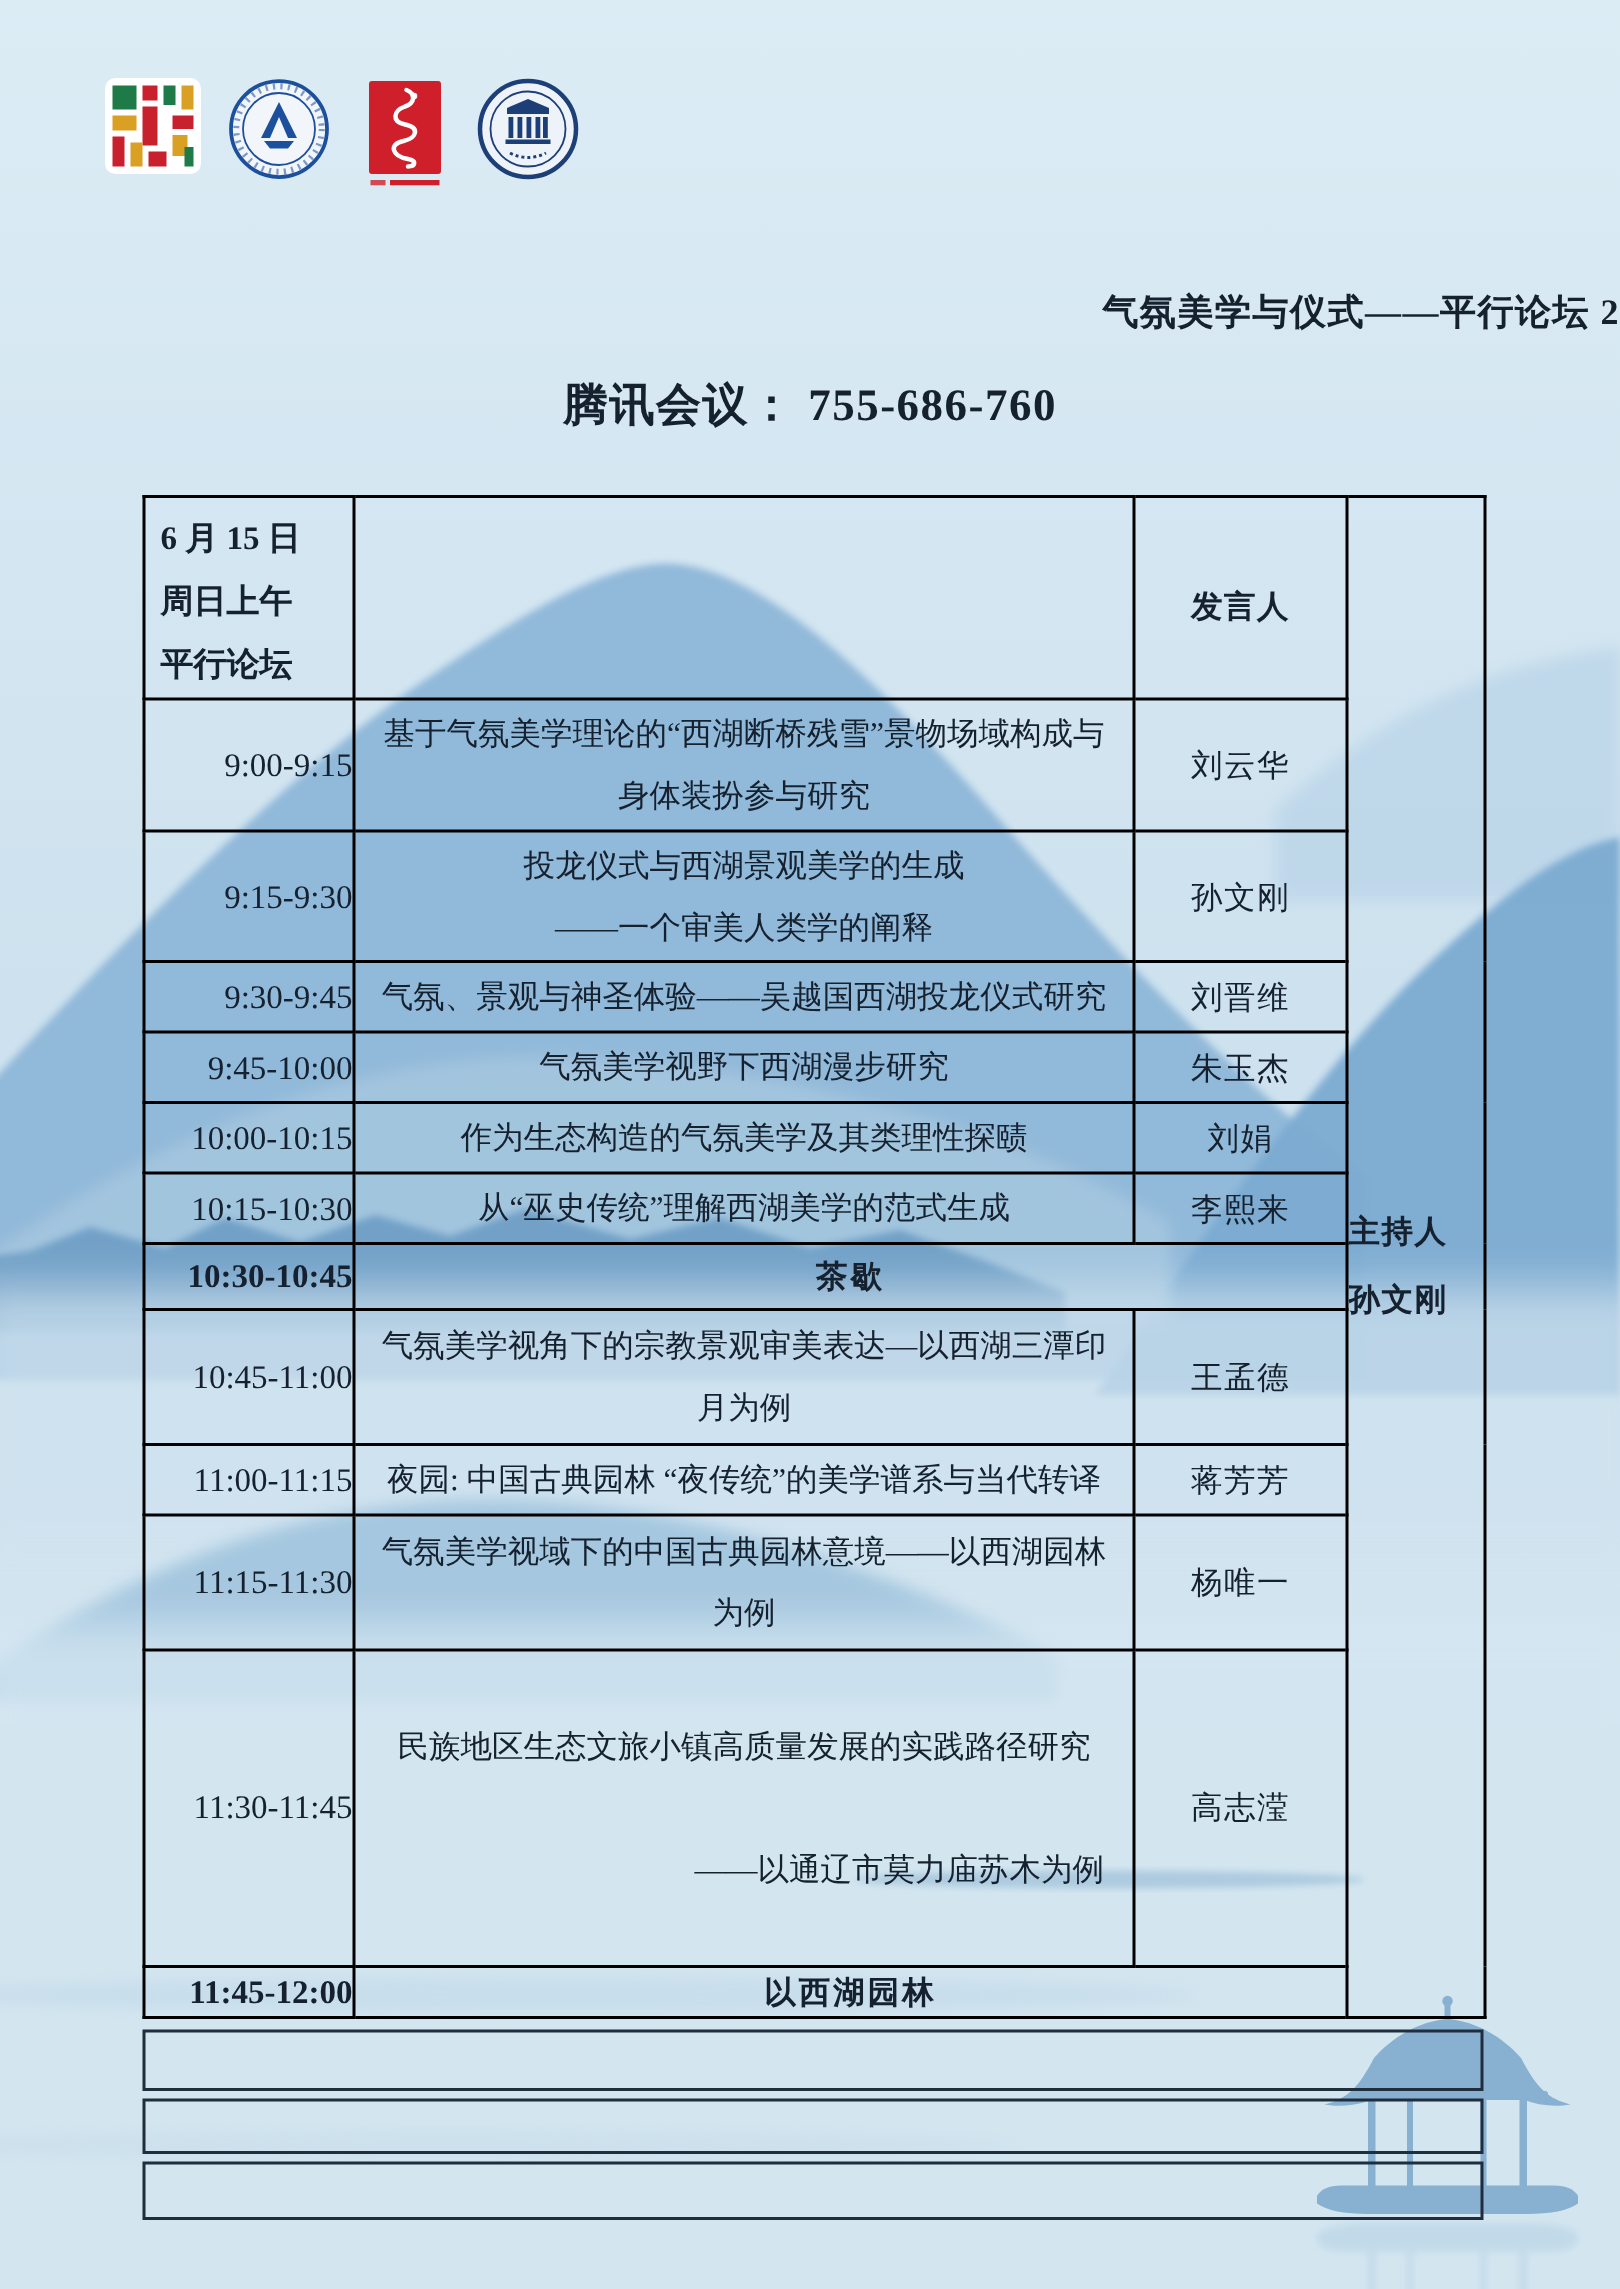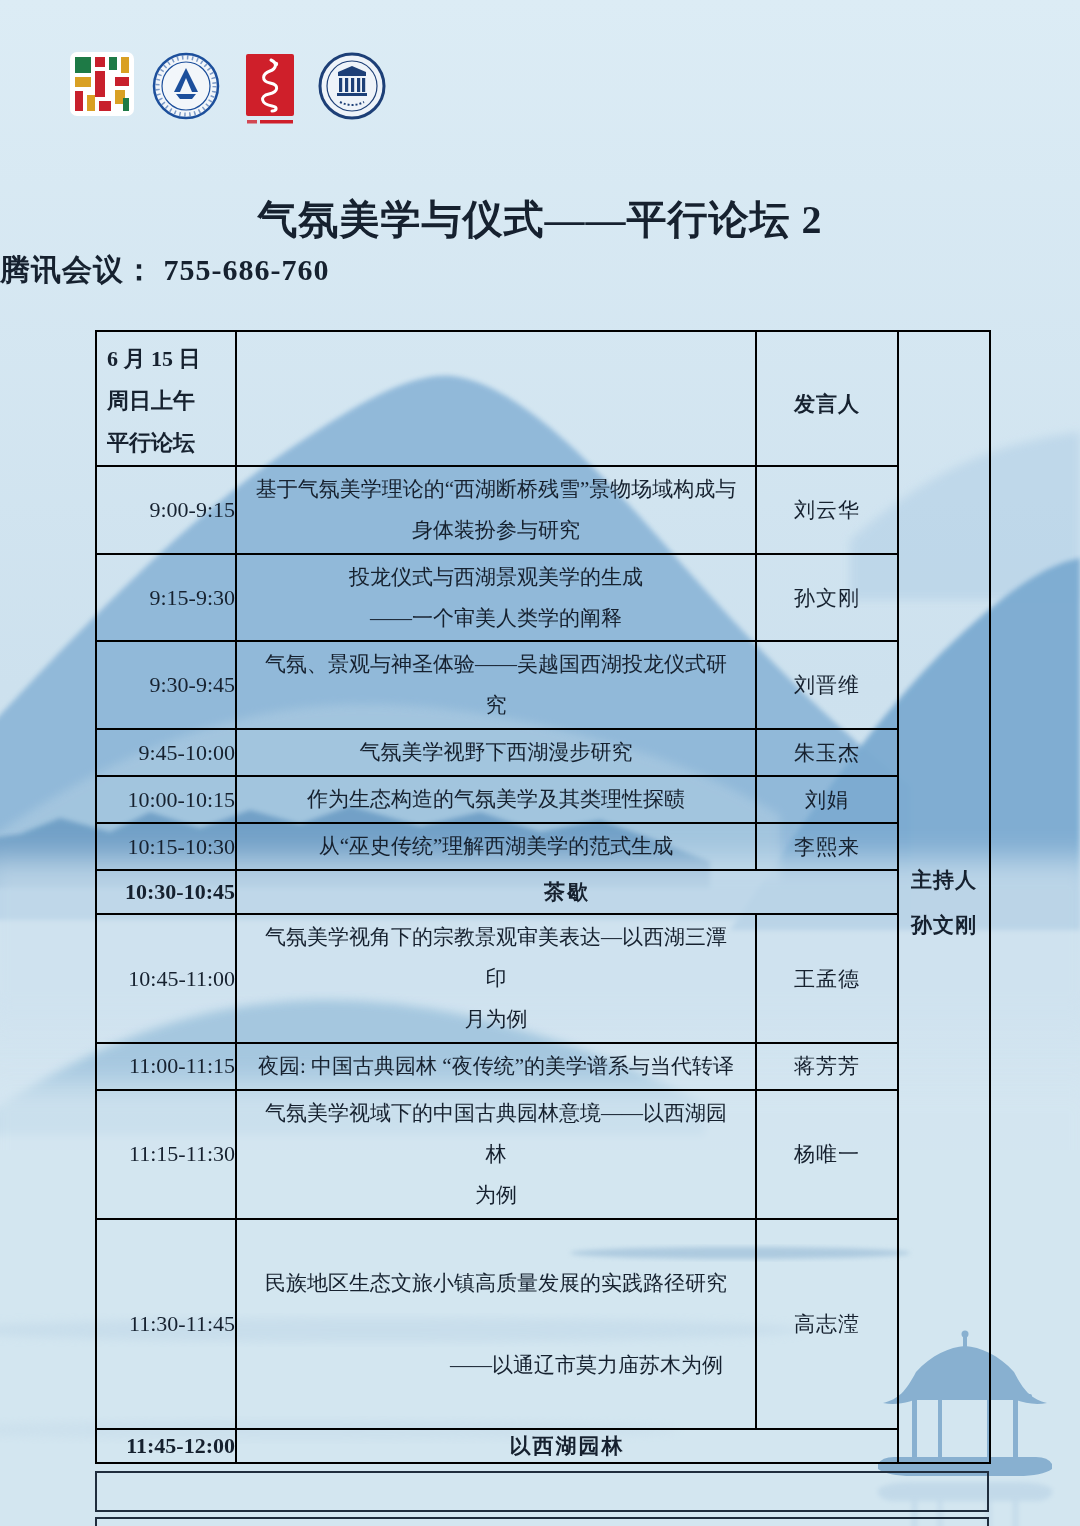--- a/index.html
+++ b/index.html
@@ -17,51 +17,51 @@
   .logo-row { position:absolute; top:52px; left:70px; height:72px; }
   .logo { position:absolute; top:0; }
   .logo-1 { left:0; }
   .logo-2 { left:82px; }
   .logo-3 { left:175px; top:2px; }
   .logo-4 { left:248px; }
 
   
   .page-title {
     position:absolute; top:192px; left:0; width:100%;
-    text-align:center; font-size:40px; font-weight:bold; letter-spacing:1px;font-family:Liberation Serif, serif;
+    text-align:right; font-size:24px; font-weight:bold; letter-spacing:1px;font-family:Liberation Serif, serif;
   }
   .meeting-line {
     position:absolute; top:250px; left:0; width:100%;
-    text-align:left; font-size:30px; font-weight:bold; letter-spacing:1px;
+    text-align:center; font-size:30px; font-weight:bold; letter-spacing:1px;
   }
 
   
   .sched-wrap { position:absolute; top:330px; left:95px; width:894px; }
   table.sched {
     width:894px; border-collapse:collapse; table-layout:fixed;
     font-size:21px;
   }
   table.sched td {
     border:2px solid #000000; vertical-align:middle;
     overflow:hidden;
   }
   col.w-time { width:140px; } col.w-title { width:520px; }
   col.w-spk { width:142px; } col.w-host { width:92px; }
 
   td.c-time { text-align:right; padding-left:8px; font-size:22px; white-space:nowrap; }
-  td.c-title { text-align:center; white-space:pre-line; line-height:1.95; padding:2px 18px; }
+  td.c-title { text-align:center; white-space:pre-line; line-height:1.95; padding:2px 5px; }
   td.c-spk { text-align:center; letter-spacing:1px; }
   td.c-merged { text-align:center; font-weight:bold; letter-spacing:2px; }
 
   td.c-session {
     vertical-align:top; font-weight:bold; font-size:22px;
     white-space:pre-line; line-height:1.92; padding:6px 0 0 10px;
   }
   td.c-spk-head { vertical-align:top; text-align:center; font-weight:bold; padding-top:12px; letter-spacing:1px; }
-  td.c-host { vertical-align:top; text-align:center; font-weight:bold; padding-top:12px; line-height:2.15; letter-spacing:1px; }
+  td.c-host { vertical-align:top; text-align:left; font-weight:bold; padding-top:12px; line-height:2.15; letter-spacing:1px; }
 
   tr.h126 { height:126px; } tr.h84 { height:84px; } tr.h86 { height:86px; }
   tr.h44 { height:44px; } tr.h43 { height:43px; } tr.h42 { height:42px; }
   tr.h90 { height:90px; } tr.h34 { height:34px; }
   .bold { font-weight:bold; }
   .line-right { text-align:right; padding-right:14px; line-height:1.95; }
   .line-center { line-height:1.95; }
 
   .empty-box {
     border:2px solid #1f2d3d; width:894px; background:transparent;

